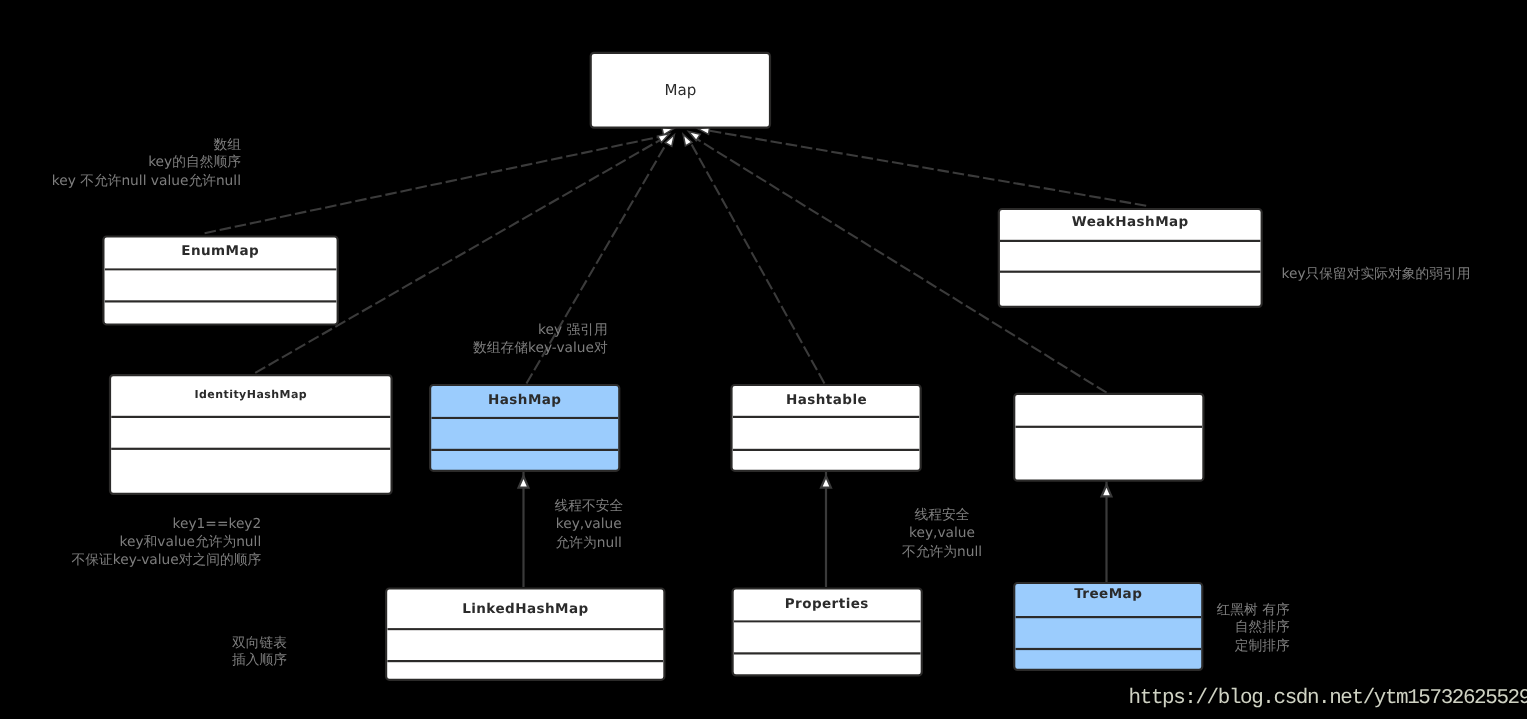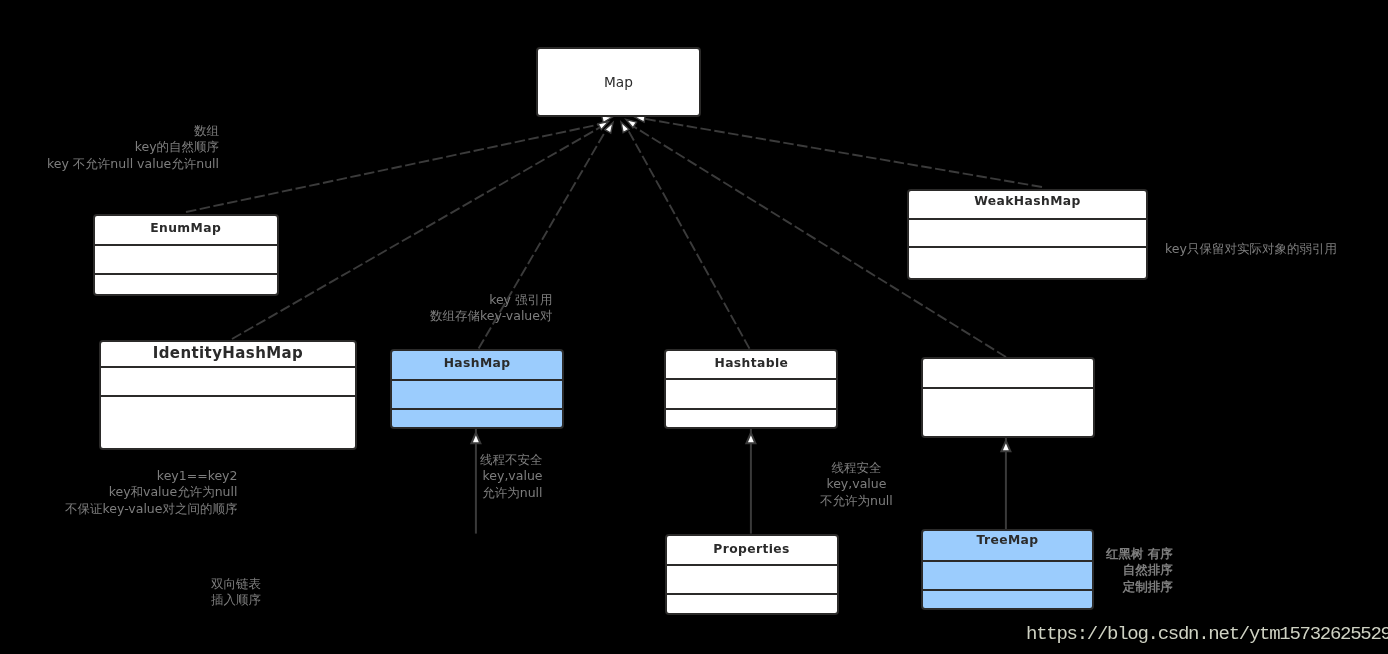--- a/index.html
+++ b/index.html
@@ -53,34 +53,34 @@
       <path d="M621.0 122.0 L629.0 129.3 L623.1 132.6 Z"></path>
       <path d="M626.0 119.5 L636.5 122.1 L632.9 127.8 Z"></path>
       <path d="M634.5 117.0 L645.2 115.4 L644.1 122.1 Z"></path>
     </g>
   </svg>
 
   <div class="uml plain" style="left:536px;top:47px;width:165.0px;height:70px;">
     <div class="row title" style="height:66px;font-size:13.7px;">Map</div>
   </div>
 
-  <div class="uml" style="left:92.7px;top:213.6px;width:186px;height:82.0px;">
+  <div class="uml" style="left:92.7px;top:213.6px;width:215px;height:82.0px;">
     <div class="row title" style="height:30.0px;font-size:12.3px;padding-bottom:3.0px;">EnumMap</div>
     <div class="row divider" style="height:29.7px;"></div>
     <div class="row" style="height:18.3px;"></div>
   </div>
 
   <div class="uml" style="left:907px;top:188.5px;width:241px;height:91.3px;">
     <div class="row title" style="height:29.5px;font-size:12.3px;padding-bottom:5.6px;">WeakHashMap</div>
     <div class="row divider" style="height:28.3px;"></div>
     <div class="row" style="height:29.5px;"></div>
   </div>
 
   <div class="uml" style="left:99.3px;top:339.8px;width:257.4px;height:109.8px;">
-    <div class="row title" style="height:26px;font-size:15px;padding-bottom:1.0px;">IdentityHashMap</div>
+    <div class="row title" style="height:38px;font-size:10px;padding-bottom:1.0px;">IdentityHashMap</div>
     <div class="row divider" style="height:29.6px;"></div>
     <div class="row" style="height:35.2px;"></div>
   </div>
 
   <div class="uml blue" style="left:389.6px;top:349.1px;width:174.9px;height:80.1px;">
     <div class="row title" style="height:29.6px;font-size:12.3px;padding-bottom:3px;">HashMap</div>
     <div class="row divider" style="height:29.6px;"></div>
     <div class="row" style="height:16.9px;"></div>
   </div>
 
@@ -88,20 +88,25 @@
     <div class="row title" style="height:29.3px;font-size:12.3px;padding-bottom:2.6px;">Hashtable</div>
     <div class="row divider" style="height:29.6px;"></div>
     <div class="row" style="height:17.2px;"></div>
   </div>
 
   <div class="uml" style="left:920.8px;top:357.4px;width:173.8px;height:80.8px;">
     <div class="row divider" style="height:29.4px;"></div>
     <div class="row" style="height:17.5px;"></div>
   </div>
 
+  <div class="uml" style="left:349.9px;top:533.6px;width:255.5px;height:85.8px;">
+    <div class="row title" style="height:37.1px;font-size:12.3px;padding-bottom:0.4px;">LinkedHashMap</div>
+    <div class="row divider" style="height:29.2px;"></div>
+    <div class="row" style="height:15.5px;"></div>
+  </div>
 
   <div class="uml" style="left:664.6px;top:533.6px;width:174.0px;height:81.2px;">
     <div class="row title" style="height:30.3px;font-size:12.3px;padding-bottom:2.2px;">Properties</div>
     <div class="row divider" style="height:29.1px;"></div>
     <div class="row" style="height:17.8px;"></div>
   </div>
 
   <div class="uml blue" style="left:920.6px;top:529.0px;width:173.8px;height:81.0px;">
     <div class="row title" style="height:30.6px;font-size:12.3px;padding-bottom:11px;">TreeMap</div>
     <div class="row divider" style="height:29.1px;"></div>
@@ -110,27 +115,27 @@
 
   <div class="note" style="left:47px;top:123px;">数组
 key的自然顺序
 key 不允许null value允许null</div>
   <div class="note" style="left:430px;top:292px;">key 强引用
 数组存储key-value对</div>
   <div class="note" style="left:1165px;top:241px;">key只保留对实际对象的弱引用</div>
   <div class="note" style="left:65px;top:468px;">key1==key2
 key和value允许为null
 不保证key-value对之间的顺序</div>
-  <div class="note" style="left:480px;top:452px;">线程不安全
+  <div class="note" style="left:504px;top:452px;text-align:center;">线程不安全
 key,value
 允许为null</div>
   <div class="note" style="left:820px;top:460px;text-align:center;">线程安全
 key,value
 不允许为null</div>
   <div class="note" style="left:211px;top:576px;text-align:center;">双向链表
 插入顺序</div>
-  <div class="note" style="left:1106px;top:546px;font-weight:bold;">红黑树 有序
+  <div class="note" style="left:1106px;top:546px;">红黑树 有序
 自然排序
 定制排序</div>
 
   <div class="wm" style="left:1016px;top:623px;margin-left:10px;">https://blog.csdn.net/ytm15732625529</div>
 
 </div>
 
 </body></html>

